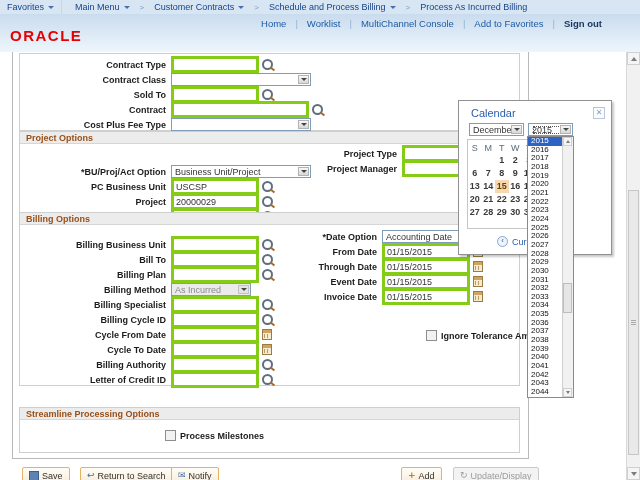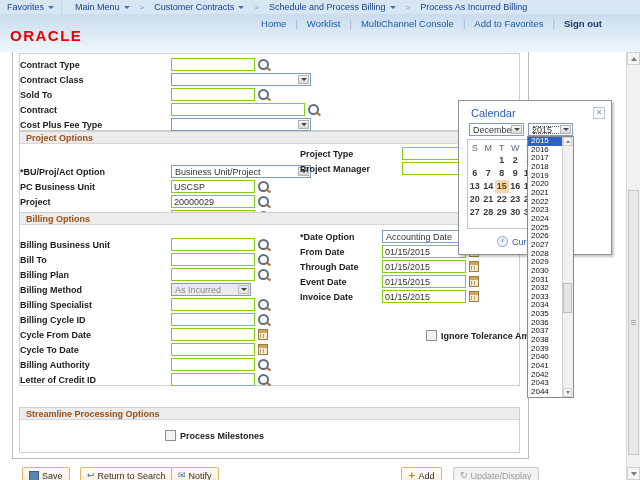--- a/index.html
+++ b/index.html
@@ -22,23 +22,23 @@
   .hlink{color:#1d5ba5;cursor:pointer;white-space:nowrap}
   .hsep{color:#93b3d0;margin:0 9px}
   .signout{font-weight:bold;color:#17355e;cursor:pointer}
   
   .frame{position:absolute;left:12px;top:52px;width:515px;height:406px;background:#fff;
          border:1px solid #b9b9b9;border-top:none}
   .gbox{position:absolute;left:6px;width:499px;border:1px solid #cfcfcf;background:#fff}
   .ghead{height:11px;background:#ececec;border-bottom:1px solid #d6d6d6;display:flex;
          align-items:center;padding-left:6px;font-size:9px;font-weight:bold;color:#9a4f16}
   .frow{display:flex;align-items:center;height:15px}
-  .flabel{width:146px;text-align:left;font-size:9px;font-weight:bold;color:#1c1c1c;
+  .flabel{width:146px;text-align:right;font-size:9px;font-weight:bold;color:#1c1c1c;
           padding-right:3px;white-space:nowrap;flex:none}
-  .tin{height:11px;border:1px solid #84cc16;font-size:9px;padding:0 2px;color:#333;background:#fff;
+  .tin{height:11px;border:3px solid #84cc16;font-size:9px;padding:0 2px;color:#333;background:#fff;
        margin:0;flex:none}
   .selbox{height:13px;border:1px solid #7f9db9;background:#fff;display:flex;align-items:center;
           position:relative;font-size:9px;color:#333;padding-left:3px;flex:none;box-sizing:border-box;cursor:default}
   .selarrow{position:absolute;right:1px;top:1px;bottom:1px;width:11px;
             background:linear-gradient(#f8f8f8,#d7d7d7);border:1px solid #b3b3b3;box-sizing:border-box;
             display:flex;align-items:center;justify-content:center}
   .selarrow .caret{margin:0;border-top-color:#444}
   .selbox.dis{background:#ebebeb;color:#8a8a8a}
   .selbox.dis .selarrow{background:#e4e4e4;border-color:#c2c2c2}
   .loupe{width:7px;height:7px;border:2px solid #5f6f7f;border-radius:50%;position:relative;

